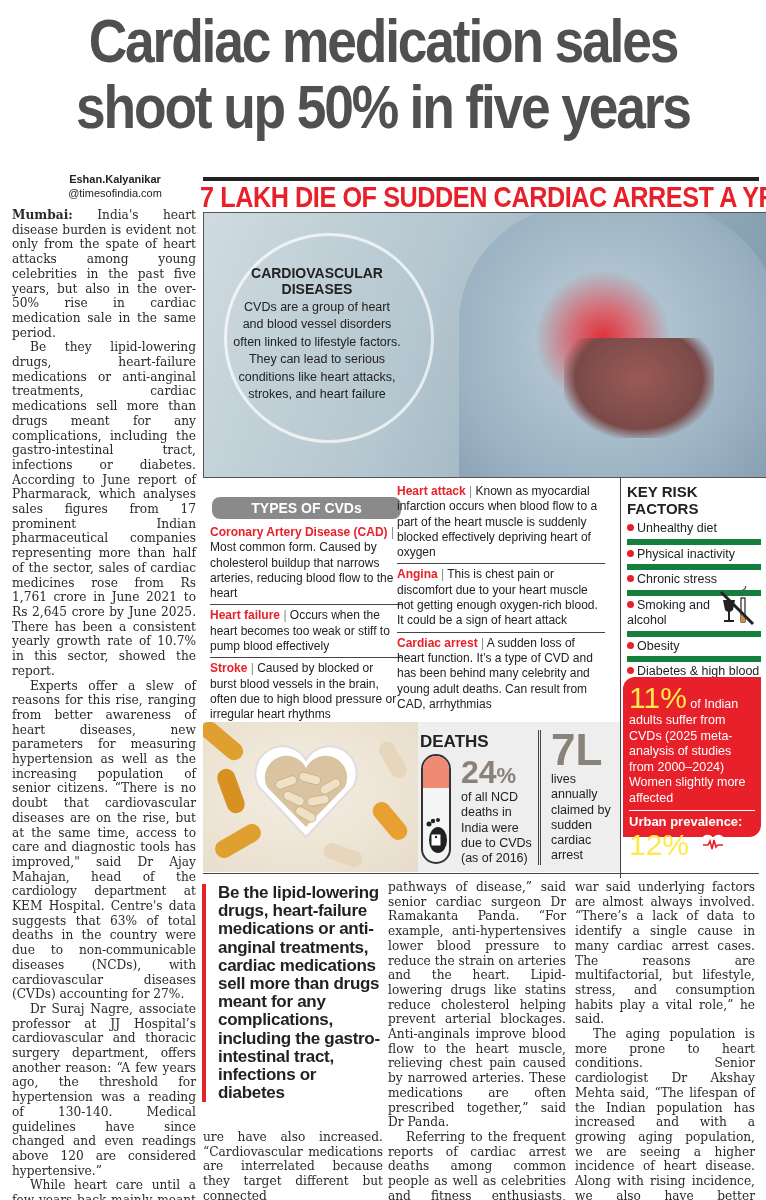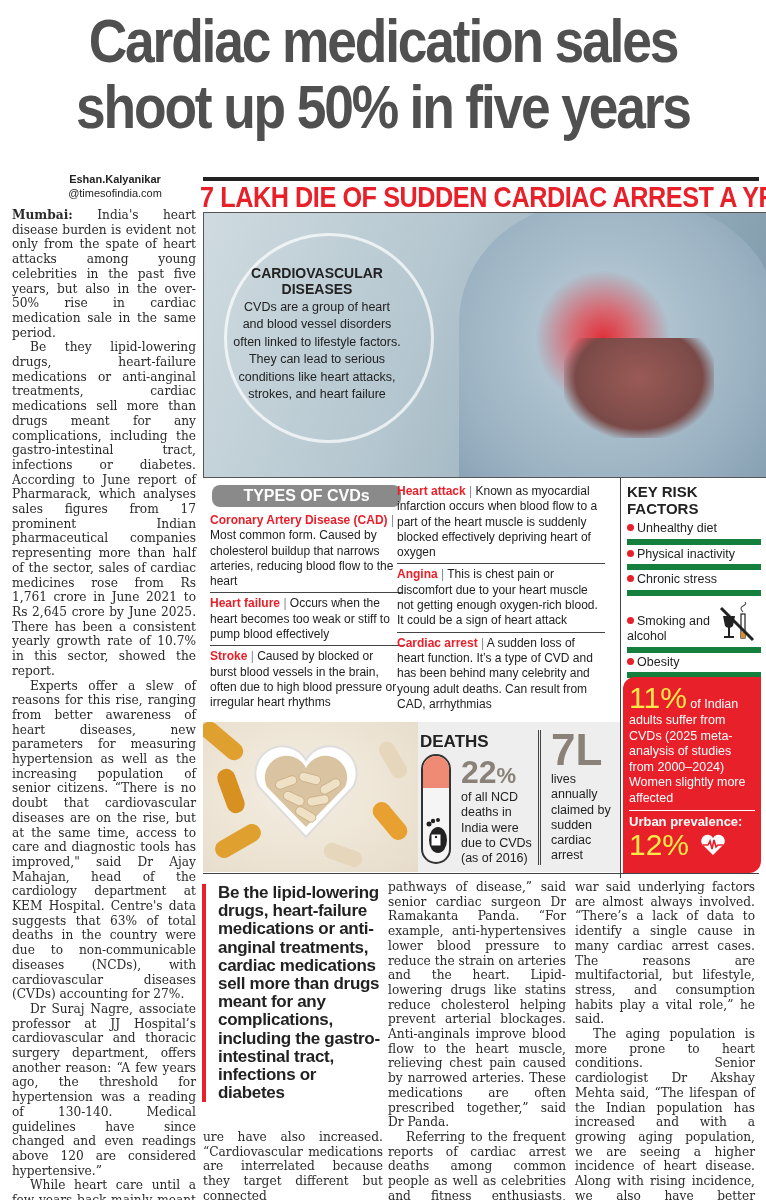--- a/index.html
+++ b/index.html
@@ -45,37 +45,37 @@
     border-radius: 50%; border: 3px solid rgba(255,255,255,0.7); }
   .cvd-box { position: absolute; left: 28px; top: 52px; width: 170px; text-align: center;
     font-family: "Liberation Sans", sans-serif; color: #222; }
   .cvd-box .title { font-weight: bold; font-size: 14px; line-height: 16px; }
   .cvd-box .body { font-size: 12.5px; line-height: 17.4px; margin-top: 2px; }
 
   .types { position: absolute; left: 210px; top: 485px; width: 193px;
     font-family: "Liberation Sans", sans-serif; font-size: 12px; line-height: 15.3px; color: #222; }
   .types2 { position: absolute; left: 397px; top: 484px; width: 208px;
     font-family: "Liberation Sans", sans-serif; font-size: 12px; line-height: 15.3px; color: #222; }
-  .types-header { background: #8a8a8a; color: #fff; font-weight: bold; font-size: 16px; text-align: center;
-    border-radius: 8px; height: 22px; line-height: 22px; margin: 0 2px 6px 2px; }
+  .types-header { background: #8a8a8a; color: #fff; font-weight: bold; font-size: 14px; text-align: center;
+    border-radius: 8px; height: 22px; line-height: 22px; margin: 12px 2px 6px 2px; }
   .type-item { padding-bottom: 3px; margin-bottom: 3px; border-bottom: 1px solid #444; }
   .type-item:last-child { border-bottom: none; }
   .type-name { color: #e8202a; font-weight: bold; }
   .pipe { color: #888; }
 
   .divider-v { position: absolute; left: 620px; top: 478px; width: 1px; height: 400px; background: #444; }
   .risks { position: absolute; left: 627px; top: 483px; width: 134px;
     font-family: "Liberation Sans", sans-serif; color: #222; }
   .risks .title { font-weight: bold; font-size: 15px; line-height: 17px; margin-bottom: 2px; }
   .risk-item { font-size: 12.5px; line-height: 15.5px; padding: 2px 0 2px 0; border-bottom: 6px solid #15803d; position: relative; }
   .risk-item:last-child { border-bottom: none; }
   .dot { display: inline-block; width: 7px; height: 7px; border-radius: 50%; background: #e8202a; margin-right: 3px; vertical-align: 1px; }
   .nosmoke { position: absolute; right: 6px; top: -10px; width: 36px; height: 40px; }
 
-  .stat-red { position: absolute; left: 623px; top: 677px; width: 138px; height: 196px; background: #e8202a;
+  .stat-red { position: absolute; left: 623px; top: 677px; width: 138px; height: 160px; background: #e8202a;
     border-radius: 12px 0 12px 0; padding: 6px 6px; font-family: "Liberation Sans", sans-serif; color: #fff; }
   .stat-red .big { color: #ffe94a; font-size: 30px; line-height: 30px; }
   .stat-red .txt { font-size: 12.5px; line-height: 15.5px; }
   .stat-red hr { border: none; border-top: 1px solid #fff; margin: 4px 0 3px 0; }
   .stat-red .sub { font-weight: bold; font-size: 13px; line-height: 15px; }
   .stat-red .big2 { color: #ffe94a; font-size: 30px; line-height: 32px; display: inline-block; vertical-align: middle; }
   .heart { display: inline-block; vertical-align: middle; margin-left: 6px; }
 
   .pills { position: absolute; left: 203px; top: 722px; width: 215px; height: 150px; overflow: hidden;
     background: radial-gradient(ellipse at 45% 45%, #f3ede4 0%, #efe7d8 40%, #e7dccb 100%); }
@@ -178,21 +178,21 @@
   </div>
 </div>
 
 <div class="divider-v"></div>
 
 <div class="risks">
   <div class="title">KEY RISK FACTORS</div>
   <div class="risk-item"><span class="dot"></span><span>Unhealthy diet</span></div>
   <div class="risk-item"><span class="dot"></span><span>Physical inactivity</span></div>
   <div class="risk-item"><span class="dot"></span><span>Chronic stress</span></div>
-  <div class="risk-item" style="padding-right:44px;margin-top:16px;">
+  <div class="risk-item" style="padding-right:44px;">
     <span class="dot"></span><span>Smoking and alcohol</span>
     <svg class="nosmoke" viewBox="0 0 36 40">
       <path d="M4 14 h12 l-2 10 q-4 4 -8 0 z" fill="#222"></path>
       <rect x="9" y="24" width="2" height="10" fill="#222"></rect>
       <rect x="5" y="34" width="10" height="2" fill="#222"></rect>
       <rect x="22" y="12" width="4" height="24" fill="#fff" stroke="#222" stroke-width="1.2"></rect>
       <rect x="22" y="30" width="4" height="6" fill="#e08a2a"></rect>
       <path d="M24 10 q-4 -4 0 -6 q4 -2 2 -4" stroke="#555" fill="none" stroke-width="1.2"></path>
       <line x1="2" y1="6" x2="34" y2="38" stroke="#222" stroke-width="3"></line>
     </svg>
@@ -245,21 +245,21 @@
   <svg style="position:absolute;left:0px;top:60px;" width="28" height="40" viewBox="0 0 28 40">
     <ellipse cx="15" cy="24" rx="9" ry="13" fill="#222"></ellipse>
     <circle cx="6" cy="8" r="2.5" fill="#222"></circle>
       <circle cx="10" cy="5" r="2.2" fill="#222"></circle>
       <circle cx="15" cy="4" r="2" fill="#222"></circle>
     <rect x="8" y="18" width="10" height="12" fill="#fff" stroke="#222"></rect>
     <circle cx="13" cy="21" r="1.2" fill="#222"></circle>
   </svg>
 </div>
 <div class="pct27">
-  <span>22</span><small>%</small>
+  <span>24</span><small>%</small>
 </div>
 <div class="deaths-text">of all NCD deaths in India were due to CVDs (as of 2016)</div>
 <div class="vline2"></div>
 <div class="big7l">7L</div>
 <div class="sevenl-text">lives annually claimed by sudden cardiac arrest</div>
 <div class="bottom-line"></div>
 
 <div class="pull">Be the lipid-lowering drugs, heart-failure medications or anti-anginal treatments, cardiac medications sell more than drugs meant for any complications, including the gastro-intestinal tract, infections or diabetes</div>
 
 <div class="col col2a">

